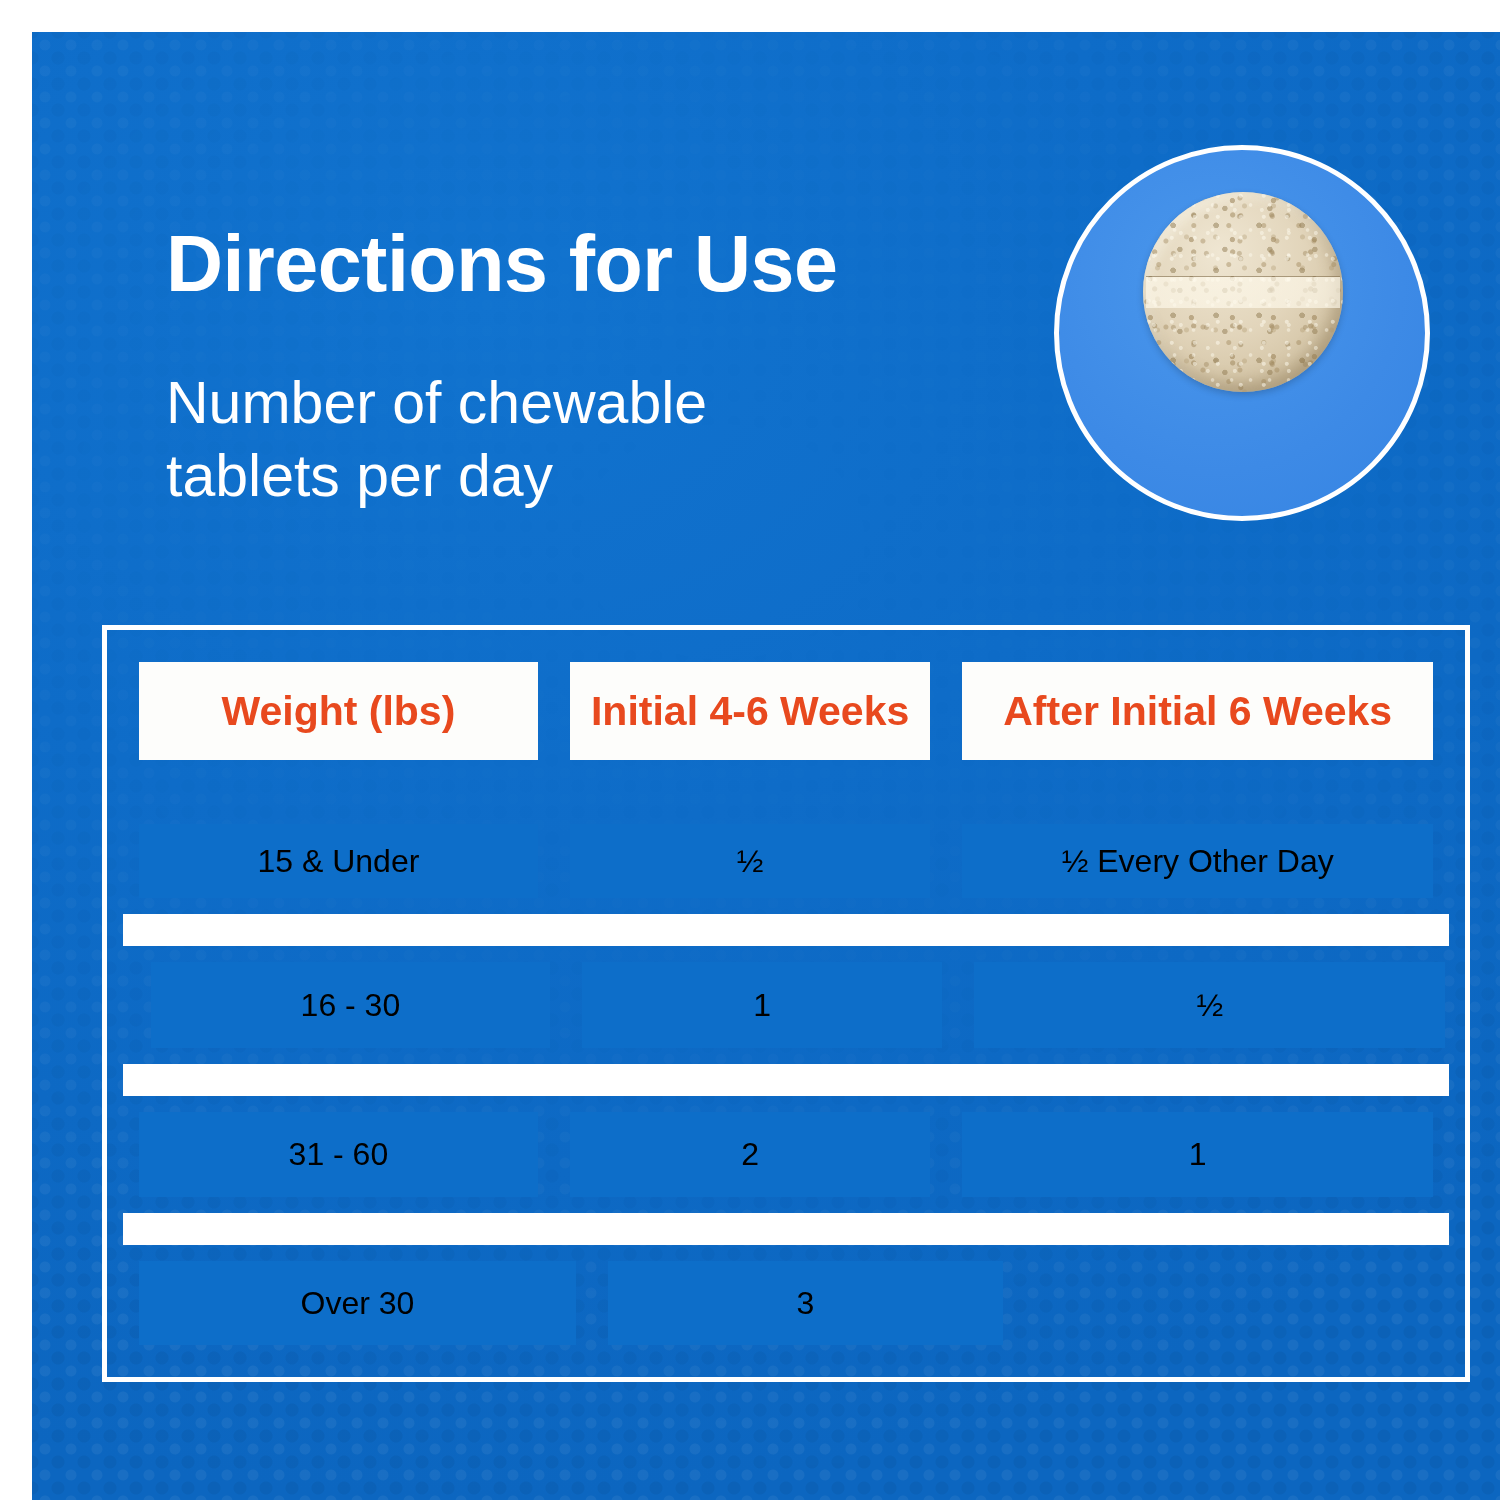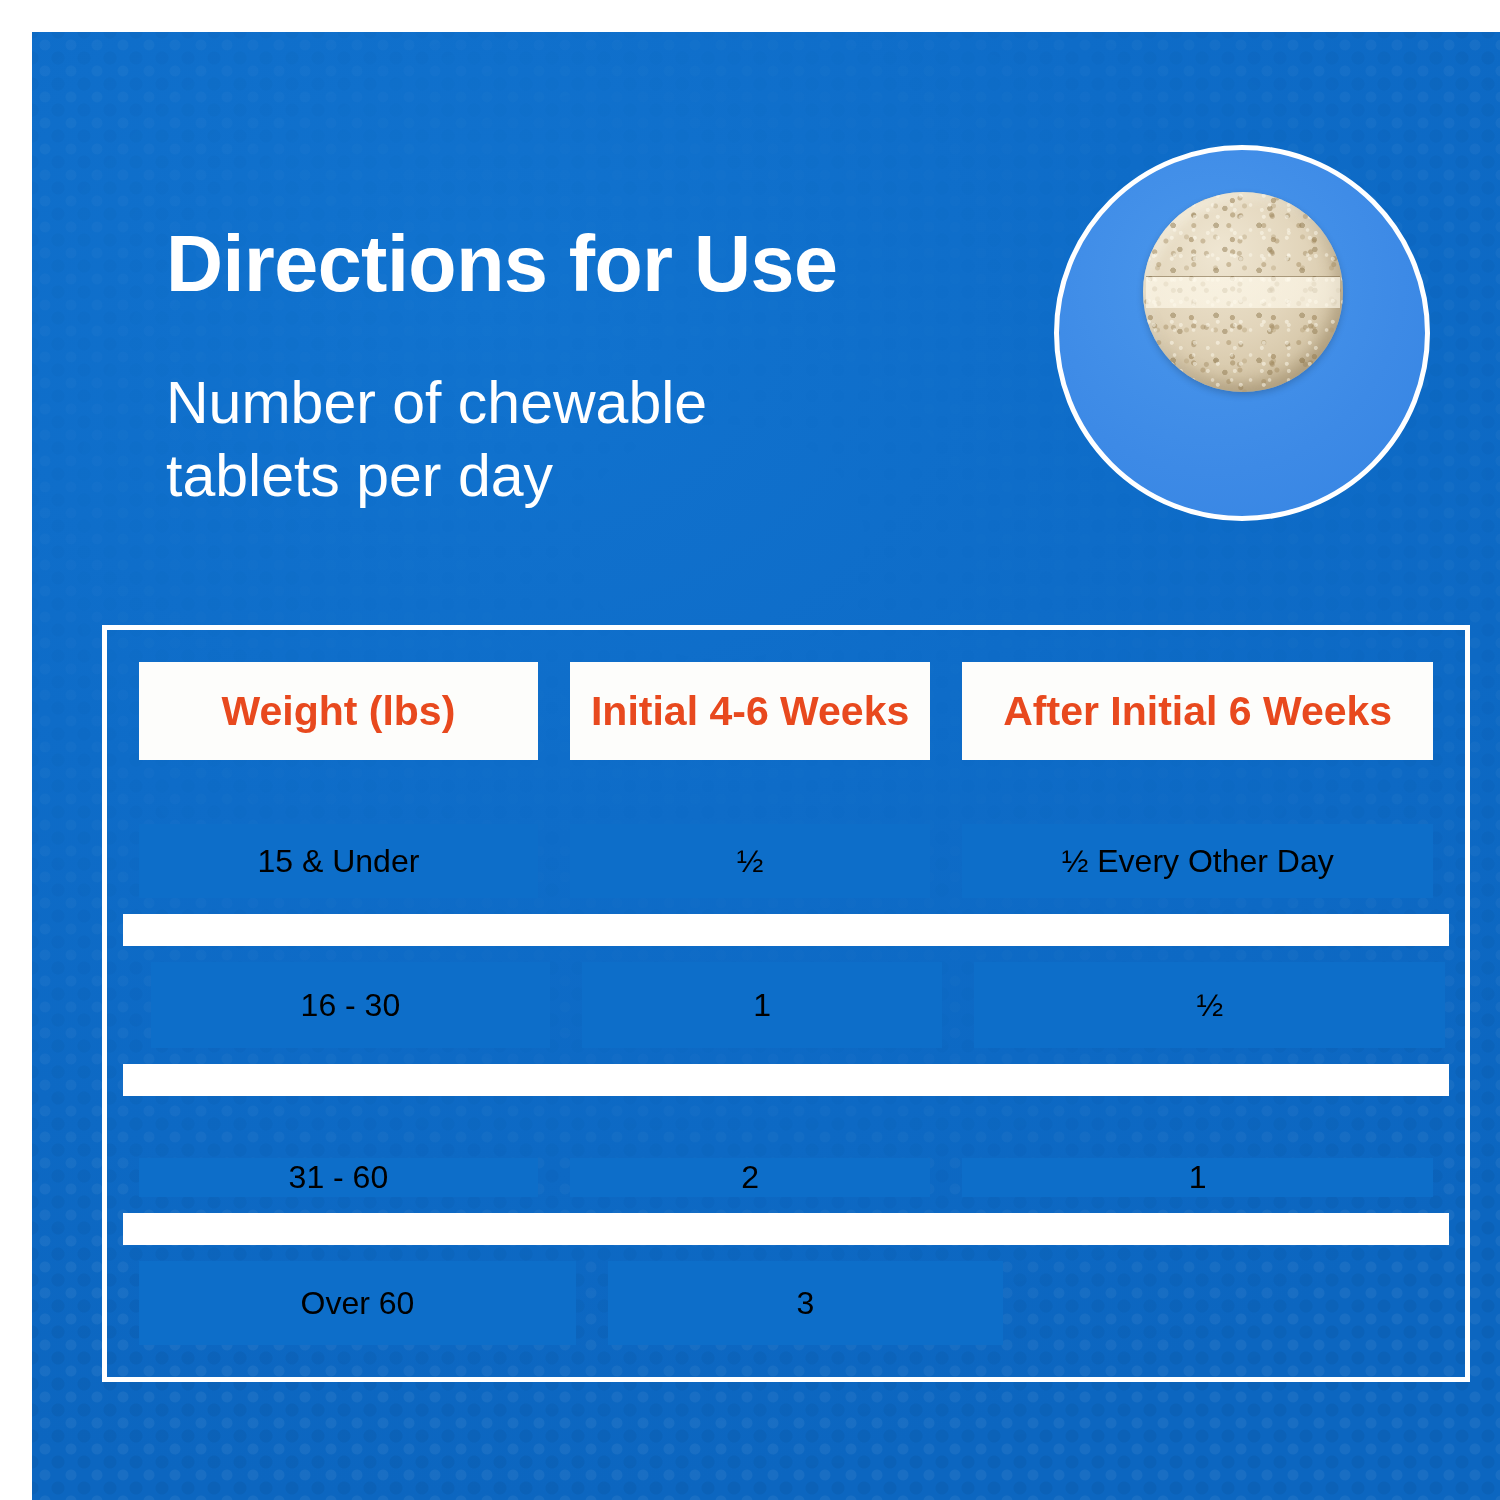--- a/index.html
+++ b/index.html
@@ -148,21 +148,21 @@
     color:#e8491e;
     font-size:41px;
     font-weight:bold;
     line-height:1.18;
     padding:0 10px;
   }
 
   .body-row { height:147px; }
   .body-row.r1 { height:136px; }
   .body-row.r2 { height:152px;margin-left:12px; }
-  .body-row.r3 { height:150px;align-items:flex-end; }
+  .body-row.r3 { height:150px; }
   .body-row.r4 { height:150px; }
 
   .body-cell {
     background:#0d6ec9;
     display:flex; align-items:center; justify-content:center;
     text-align:center;
     color:#000000;
     font-size:32px;
     font-weight:400;
     line-height:1.2;
@@ -231,20 +231,20 @@
       <div class="body-cell c1">31 - 60</div>
       <div class="vgap"></div>
       <div class="body-cell c2">2</div>
       <div class="vgap"></div>
       <div class="body-cell c3">1</div>
     </div>
 
     <div class="hgap"></div>
 
     <div class="row body-row r4">
-      <div class="body-cell c1">Over 60</div>
+      <div class="body-cell c1">Over 30</div>
       <div class="vgap"></div>
       <div class="body-cell c2">3</div>
       <div class="vgap"></div>
     </div>
 
   </div>
 </div>
 
 </body></html>

